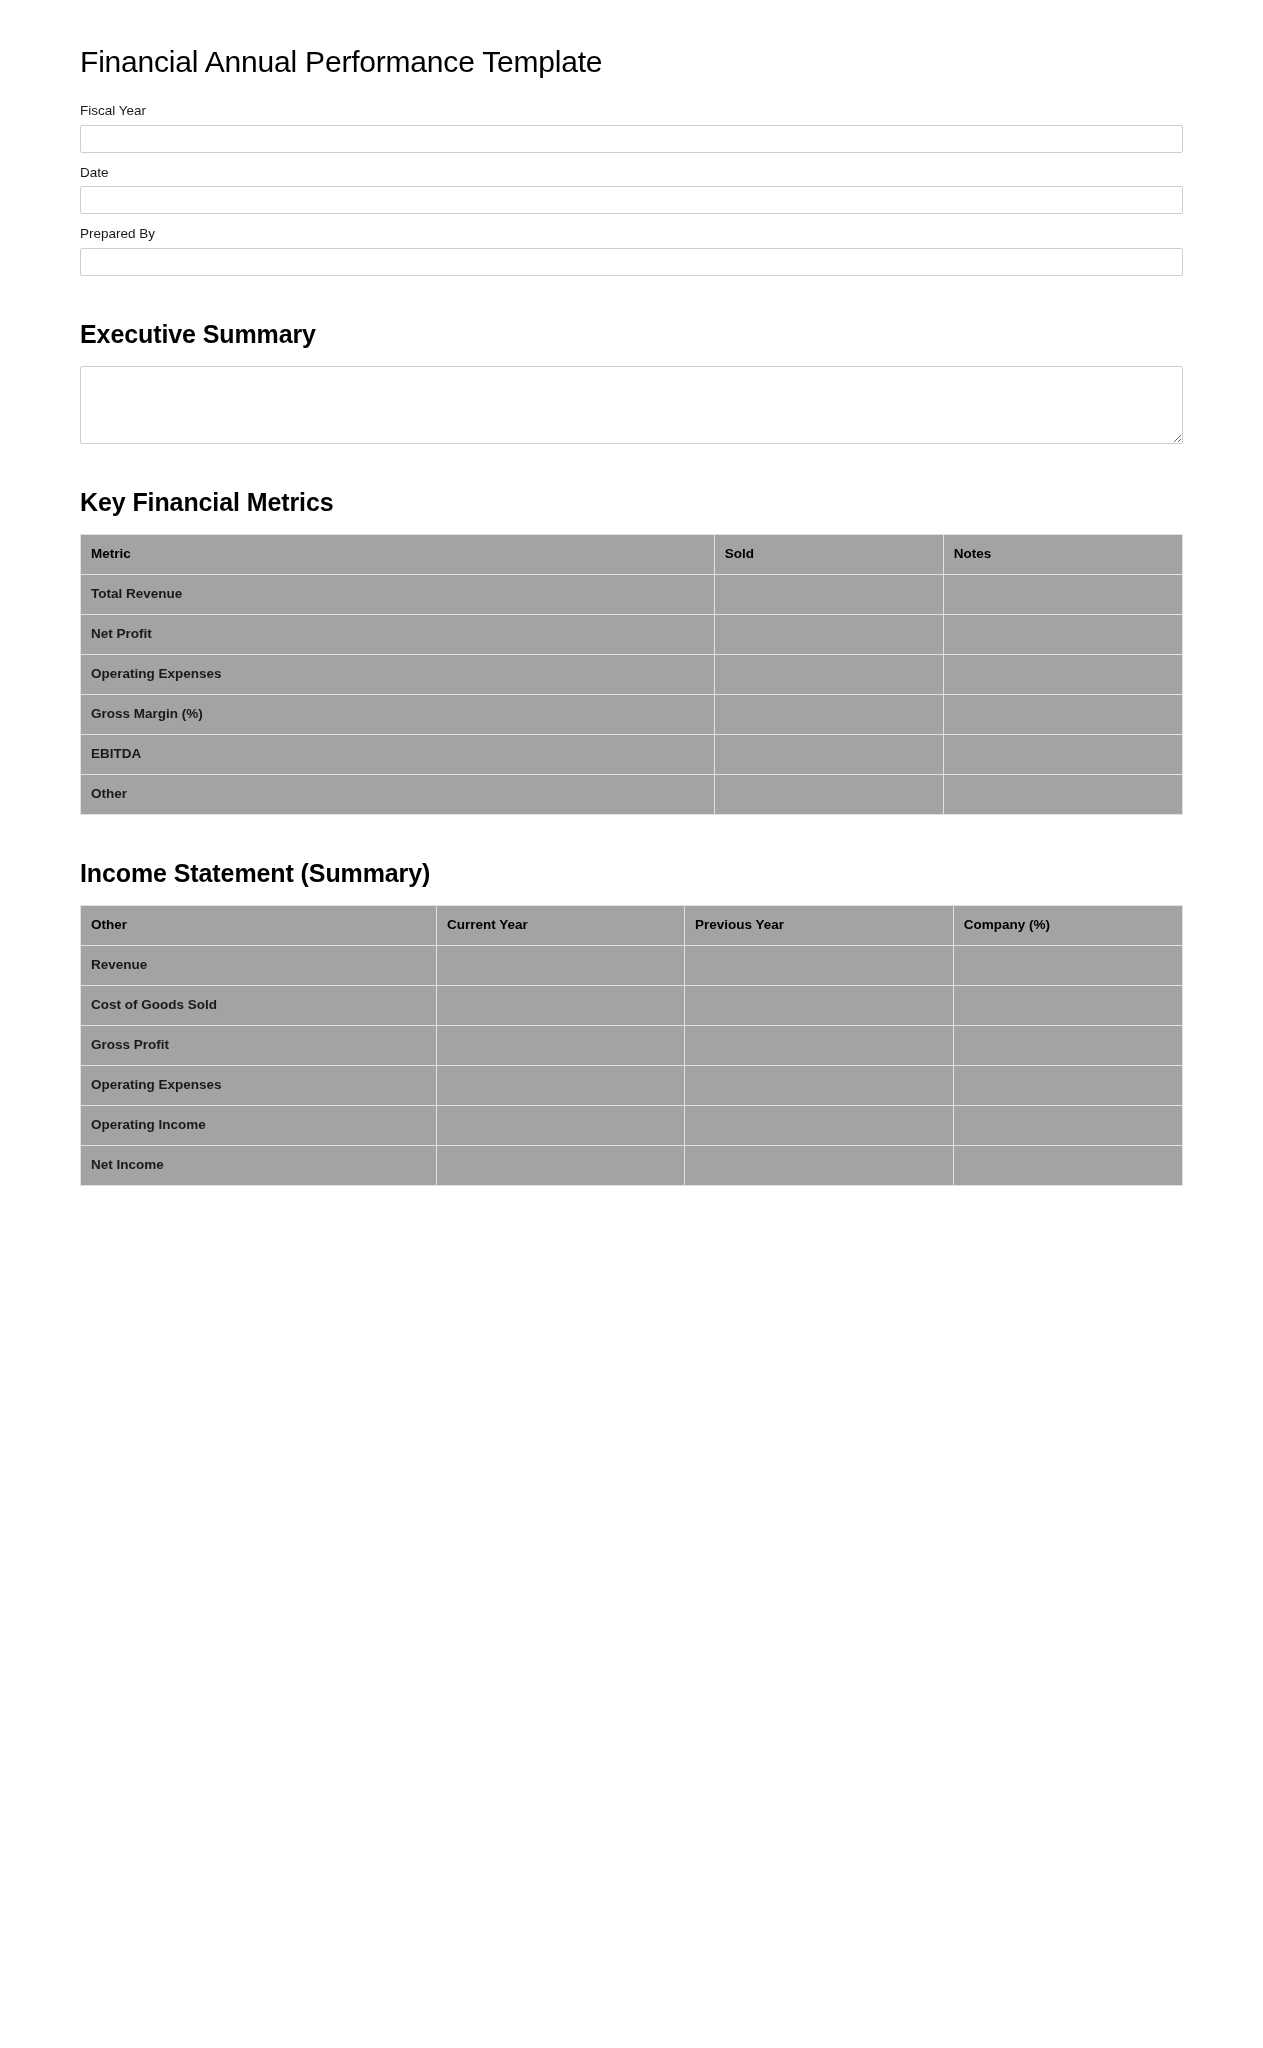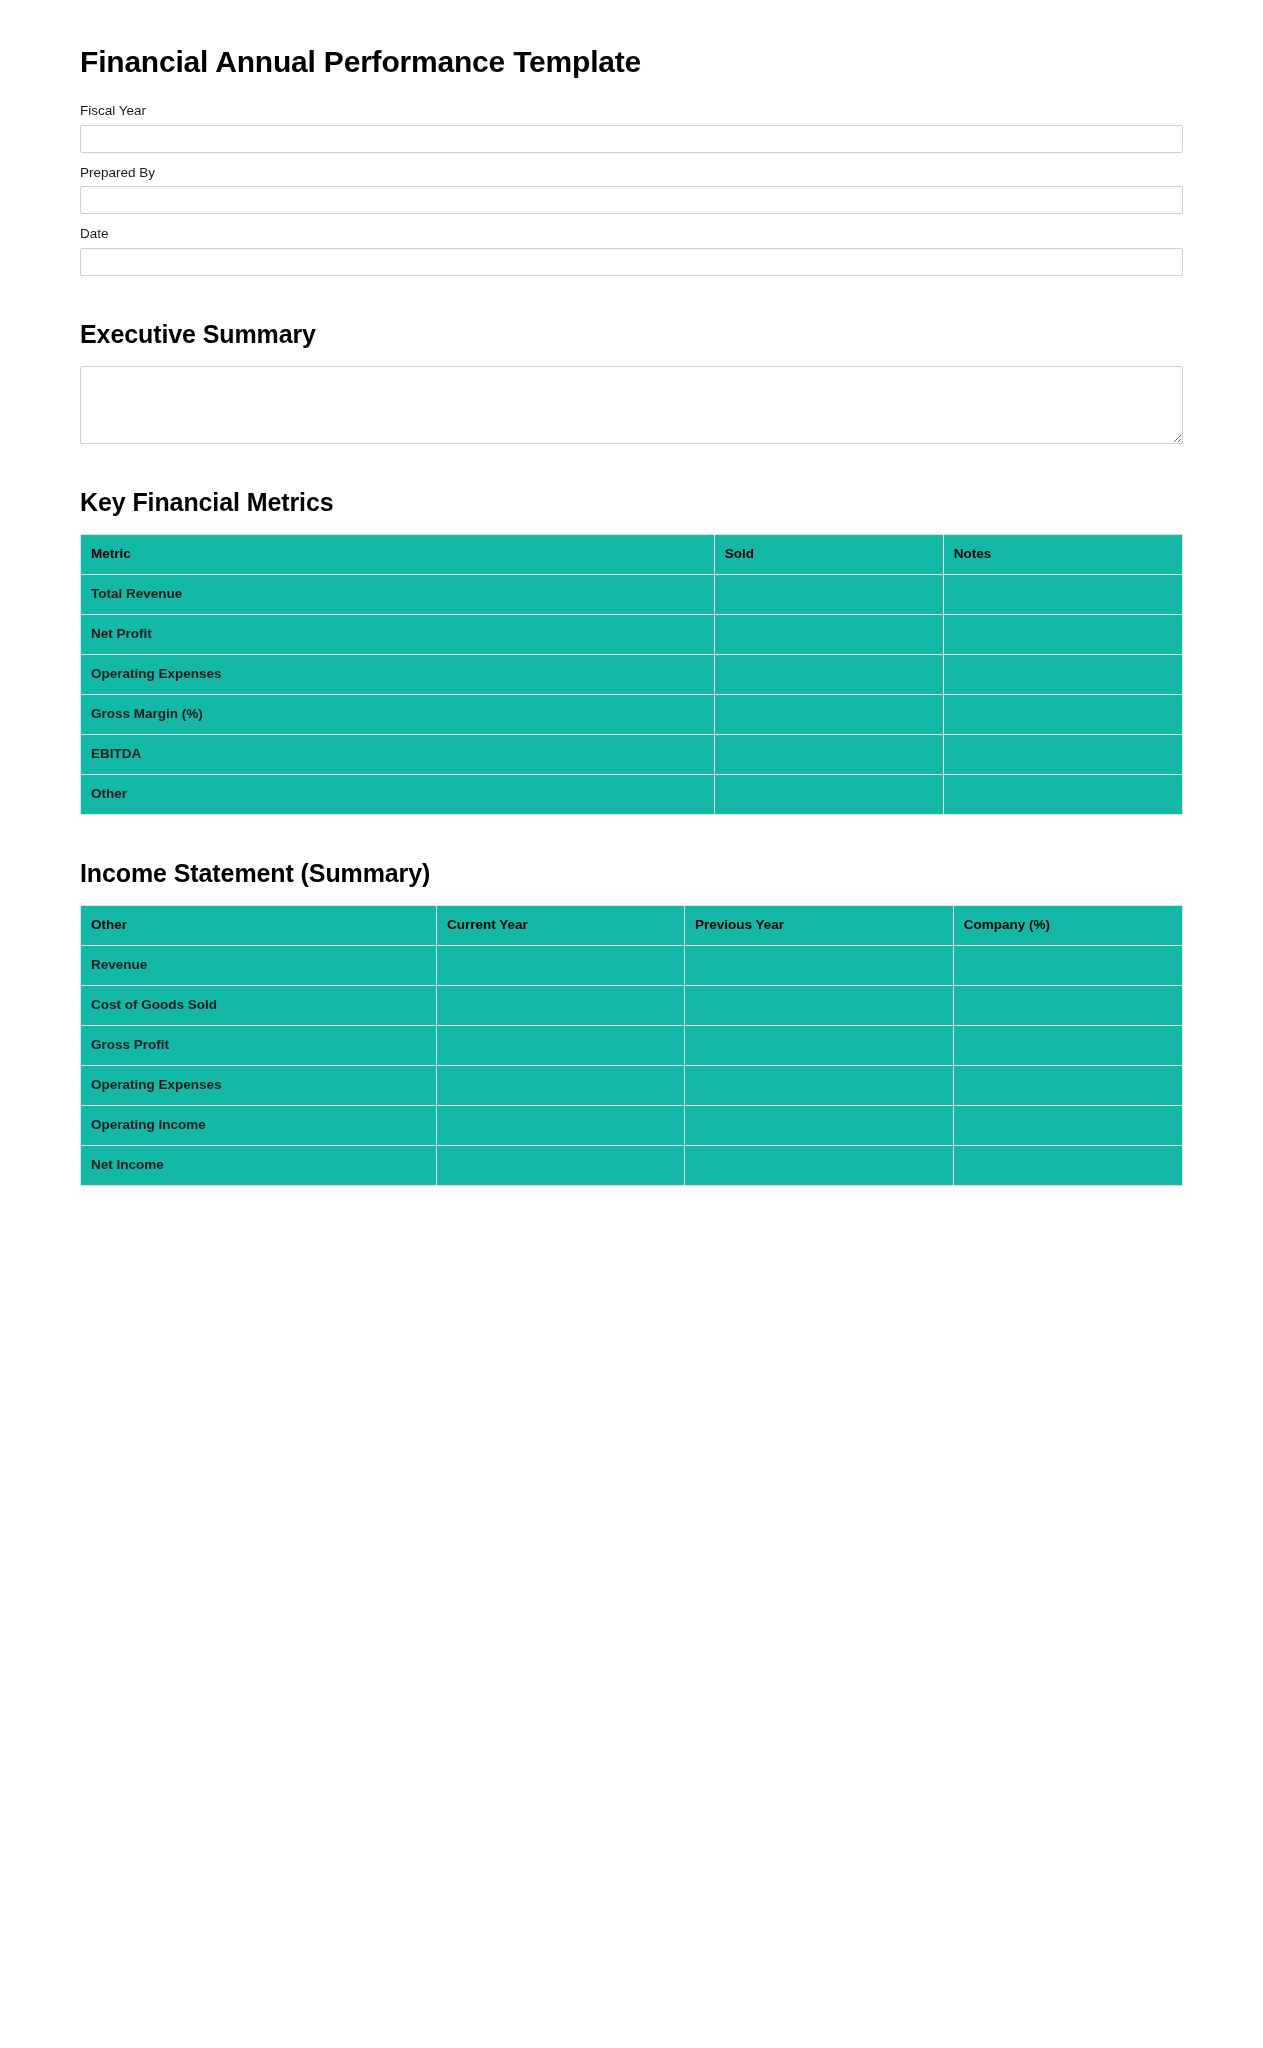--- a/index.html
+++ b/index.html
@@ -16,21 +16,21 @@
   }
   .page {
     box-sizing: border-box;
     width: 1263px;
     min-height: 2048px;
     background: #ffffff;
     padding: 44px 80px 0 80px;
   }
   .doc-title {
     font-size: 30px;
-    font-weight: bold;
+    font-weight: normal;
     line-height: 1.2;
     letter-spacing: -0.2px;
     margin: 0 0 22px 0;
     color: #000000;
   }
   .field-group {
     margin-bottom: 11px;
   }
   .field-label {
     display: block;
@@ -76,21 +76,21 @@
     color: #111111;
     padding: 5px 7px;
     outline: none;
     resize: vertical;
   }
 
   table.data-table {
     width: 100%;
     border-collapse: collapse;
     table-layout: fixed;
-    background: #14b8a6;
+    background: #a3a3a3;
   }
   table.data-table th,
   table.data-table td {
     border: 1px solid #e2e2e2;
     text-align: left;
     vertical-align: middle;
     font-size: 13.5px;
     line-height: 1.25;
     padding: 9px 10px;
     height: 21px;
@@ -124,26 +124,26 @@
 
   <div>
 
 
     <div class="field-group">
       <label class="field-label">Fiscal Year</label>
       <input class="text-input" type="text" value="" style="">
     </div>
 
     <div class="field-group">
-      <label class="field-label">Prepared By</label>
+      <label class="field-label">Date</label>
       <input class="text-input" type="text" value="" style="">
     </div>
 
     <div class="field-group">
-      <label class="field-label">Date</label>
+      <label class="field-label">Prepared By</label>
       <input class="text-input" type="text" value="" style="">
     </div>
 
   </div>
 
   <h2 class="section-title">Executive Summary</h2>
   <textarea class="summary-area" placeholder="" style=""></textarea>
 
   <h2 class="section-title">Key Financial Metrics</h2>
 

